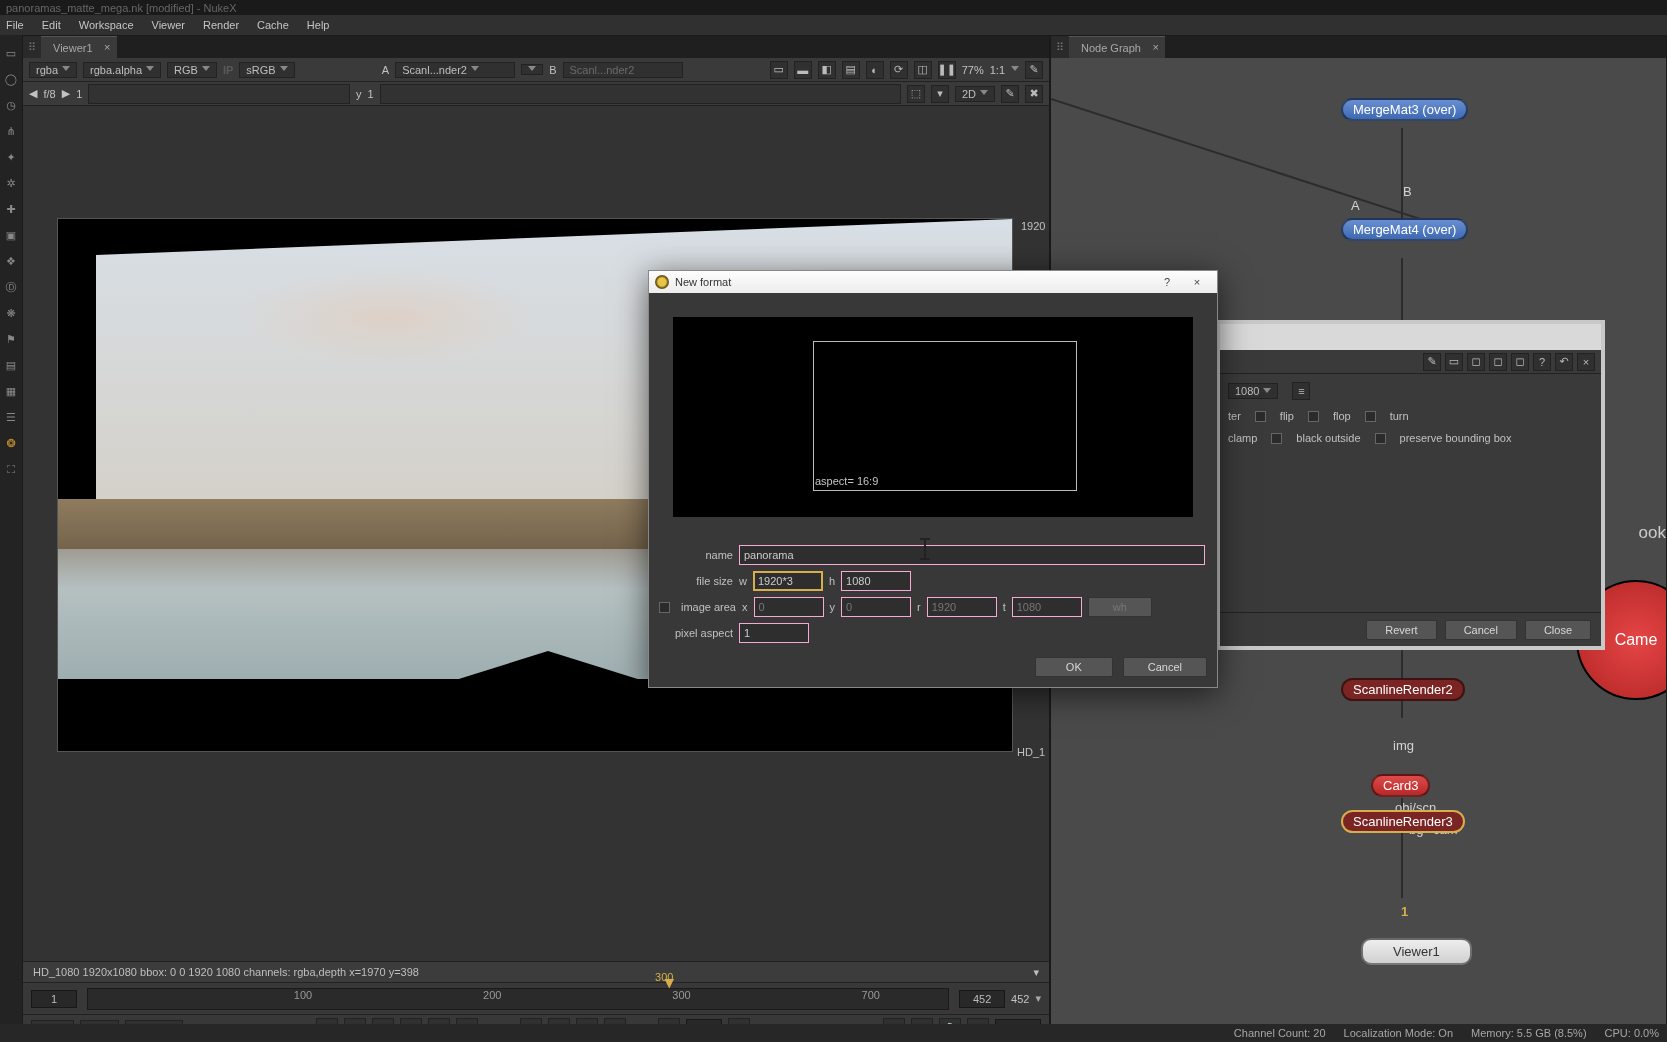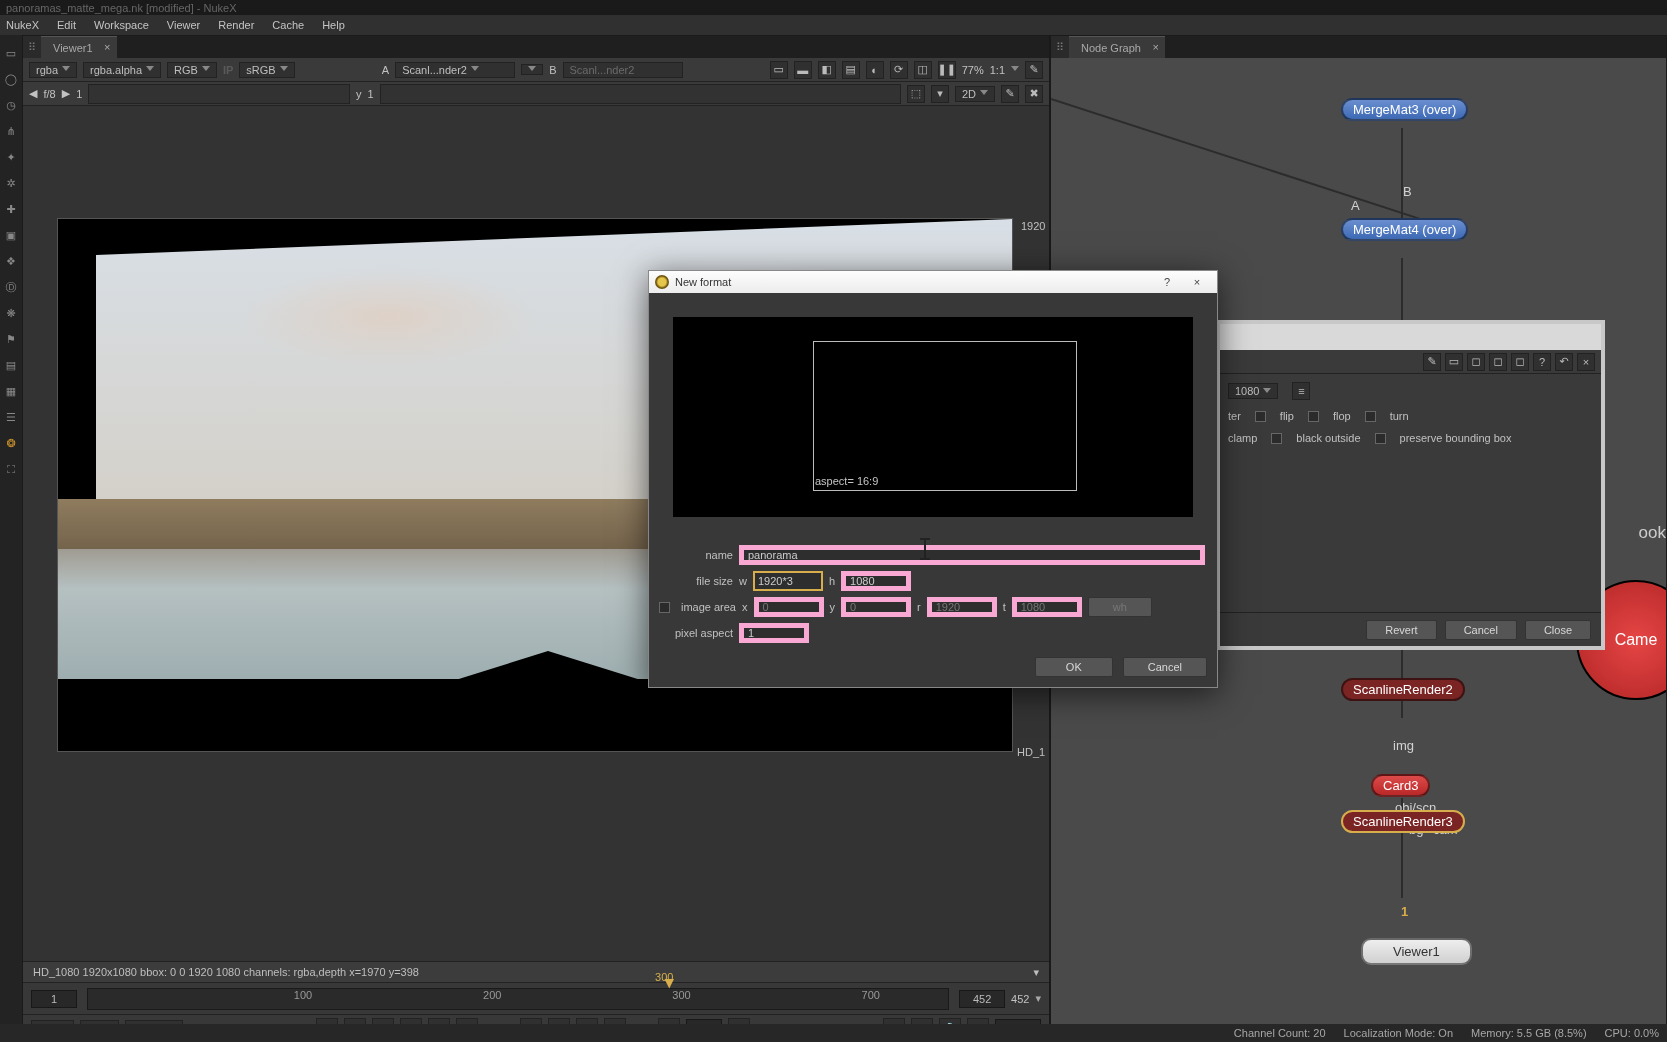--- a/index.html
+++ b/index.html
@@ -88,40 +88,40 @@
 .dlg-title { height:22px; background:linear-gradient(#fdfdfd,#ececec); display:flex; align-items:center; padding:0 6px; color:#333; justify-content:space-between; }
 .dlg-title .ticon16 { width:14px; height:14px; background:radial-gradient(circle,#e6c64a 40%,#705510 60%); border-radius:50%; margin-right:6px; }
 .dlg-title .wbtns { display:flex; gap:2px; }
 .dlg-title .wbtn { width:28px; height:18px; display:flex; align-items:center; justify-content:center; color:#444; border-radius:2px; }
 .dlg-preview { margin:24px; height:200px; background:#000; position:relative; }
 .dlg-preview .rect { position:absolute; left:140px; top:24px; width:264px; height:150px; border:1px solid #bcbcbc; }
 .dlg-preview .asp { position:absolute; left:142px; top:158px; color:#c4c4c4; }
 .dlg-fields { padding:4px 12px 6px 10px; display:flex; flex-direction:column; gap:6px; }
 .frow { display:flex; align-items:center; gap:6px; }
 .flabel { text-align:right; color:#c0c0c0; }
-.finp { background:#2e2e2e; border:5px solid #f9a8d4; color:#ccc; height:20px; padding:0 4px; }
+.finp { background:#2e2e2e; border:1px solid #f9a8d4; color:#ccc; height:20px; padding:0 4px; }
 .finp.active { border:2px solid #d7ae4b; padding:0 3px; }
 .finp.dis { color:#777; }
 .dlg-foot { display:flex; justify-content:flex-end; gap:10px; padding:8px 10px 10px; }
 
 
 .caret { position:absolute; left:924px; top:538px; width:2px; height:22px; background:#222; }
 .caret::before, .caret::after { content:""; position:absolute; left:-4px; width:10px; height:2px; background:#222; }
 .caret::before { top:0; } .caret::after { bottom:0; }
 
 .statusbar { position:absolute; left:0; right:0; bottom:0; height:18px; background:#272727; color:#a6a6a6; display:flex; align-items:center; justify-content:flex-end; padding:0 8px; gap:18px; }
 </style>
 </head>
 <body>
 
 <div class="titlebar">
     <span>panoramas_matte_mega.nk [modified] - NukeX</span>
   </div>
 <div class="menubar">
-  <span>NukeX</span>
+  <span>File</span>
   <span>Edit</span>
   <span>Workspace</span>
   <span>Viewer</span>
   <span>Render</span>
   <span>Cache</span>
   <span>Help</span>
 </div>
 
 <div class="main-area">
 

